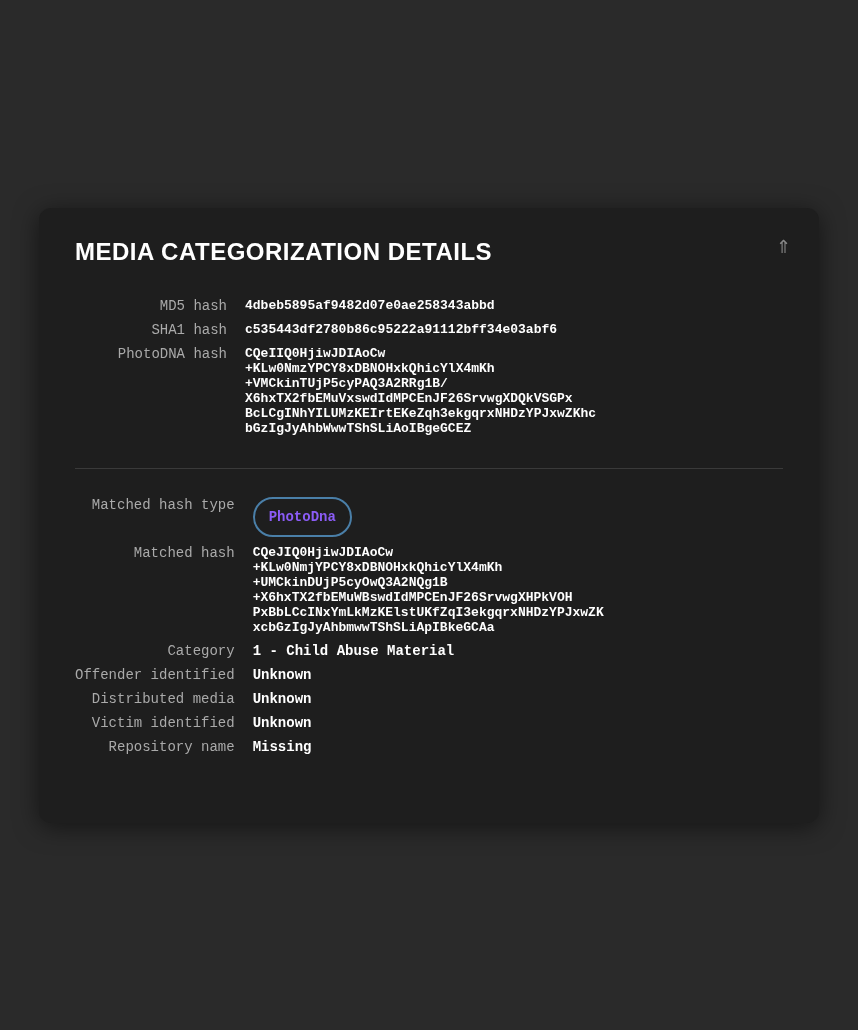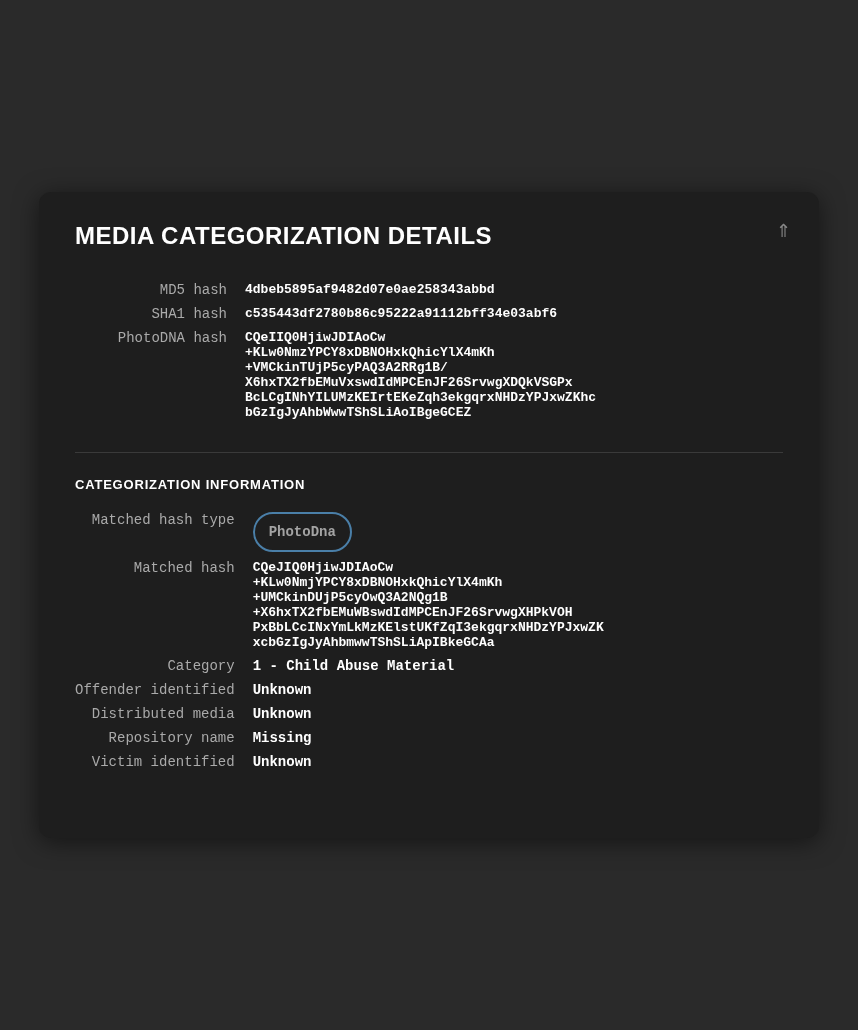--- a/index.html
+++ b/index.html
@@ -83,21 +83,21 @@
       font-family: 'Courier New', monospace;
       font-weight: 700;
       font-size: 13px;
     }
 
     .photodna-badge {
       display: inline-block;
       border: 2px solid #4a7fa8;
       border-radius: 20px;
       padding: 10px 14px;
-      color: #a3a3a3;
+      color: #8b5cf6;
       font-weight: 700;
       font-size: 14px;
     }
 
     .divider {
       border: none;
       border-top: 1px solid #3a3a3a;
       margin: 8px 0 24px 0;
     }
   </style>
@@ -132,21 +132,20 @@
             bGzIgJyAhbWwwTShSLiAoIBgeGCEZ
           </td>
         </tr>
       </tbody>
     </table>
   </div>
 
   <hr class="divider">
 
   <div class="section">
-    <div class="section-title">CATEGORIZATION INFORMATION</div>
     <table class="info-table">
       <tbody>
         <tr>
           <td class="label-cell">Matched hash type</td>
           <td class="value-cell">
             <span class="photodna-badge">PhotoDna</span>
           </td>
         </tr>
         <tr>
           <td class="label-cell">Matched hash</td>
@@ -165,24 +164,24 @@
         </tr>
         <tr>
           <td class="label-cell">Offender identified</td>
           <td class="value-cell">Unknown</td>
         </tr>
         <tr>
           <td class="label-cell">Distributed media</td>
           <td class="value-cell">Unknown</td>
         </tr>
         <tr>
+          <td class="label-cell">Victim identified</td>
+          <td class="value-cell">Unknown</td>
+        </tr>
+        <tr>
           <td class="label-cell">Repository name</td>
           <td class="value-cell">Missing</td>
-        </tr>
-        <tr>
-          <td class="label-cell">Victim identified</td>
-          <td class="value-cell">Unknown</td>
         </tr>
       </tbody>
     </table>
   </div>
 
 </div>
 
 </body></html>

